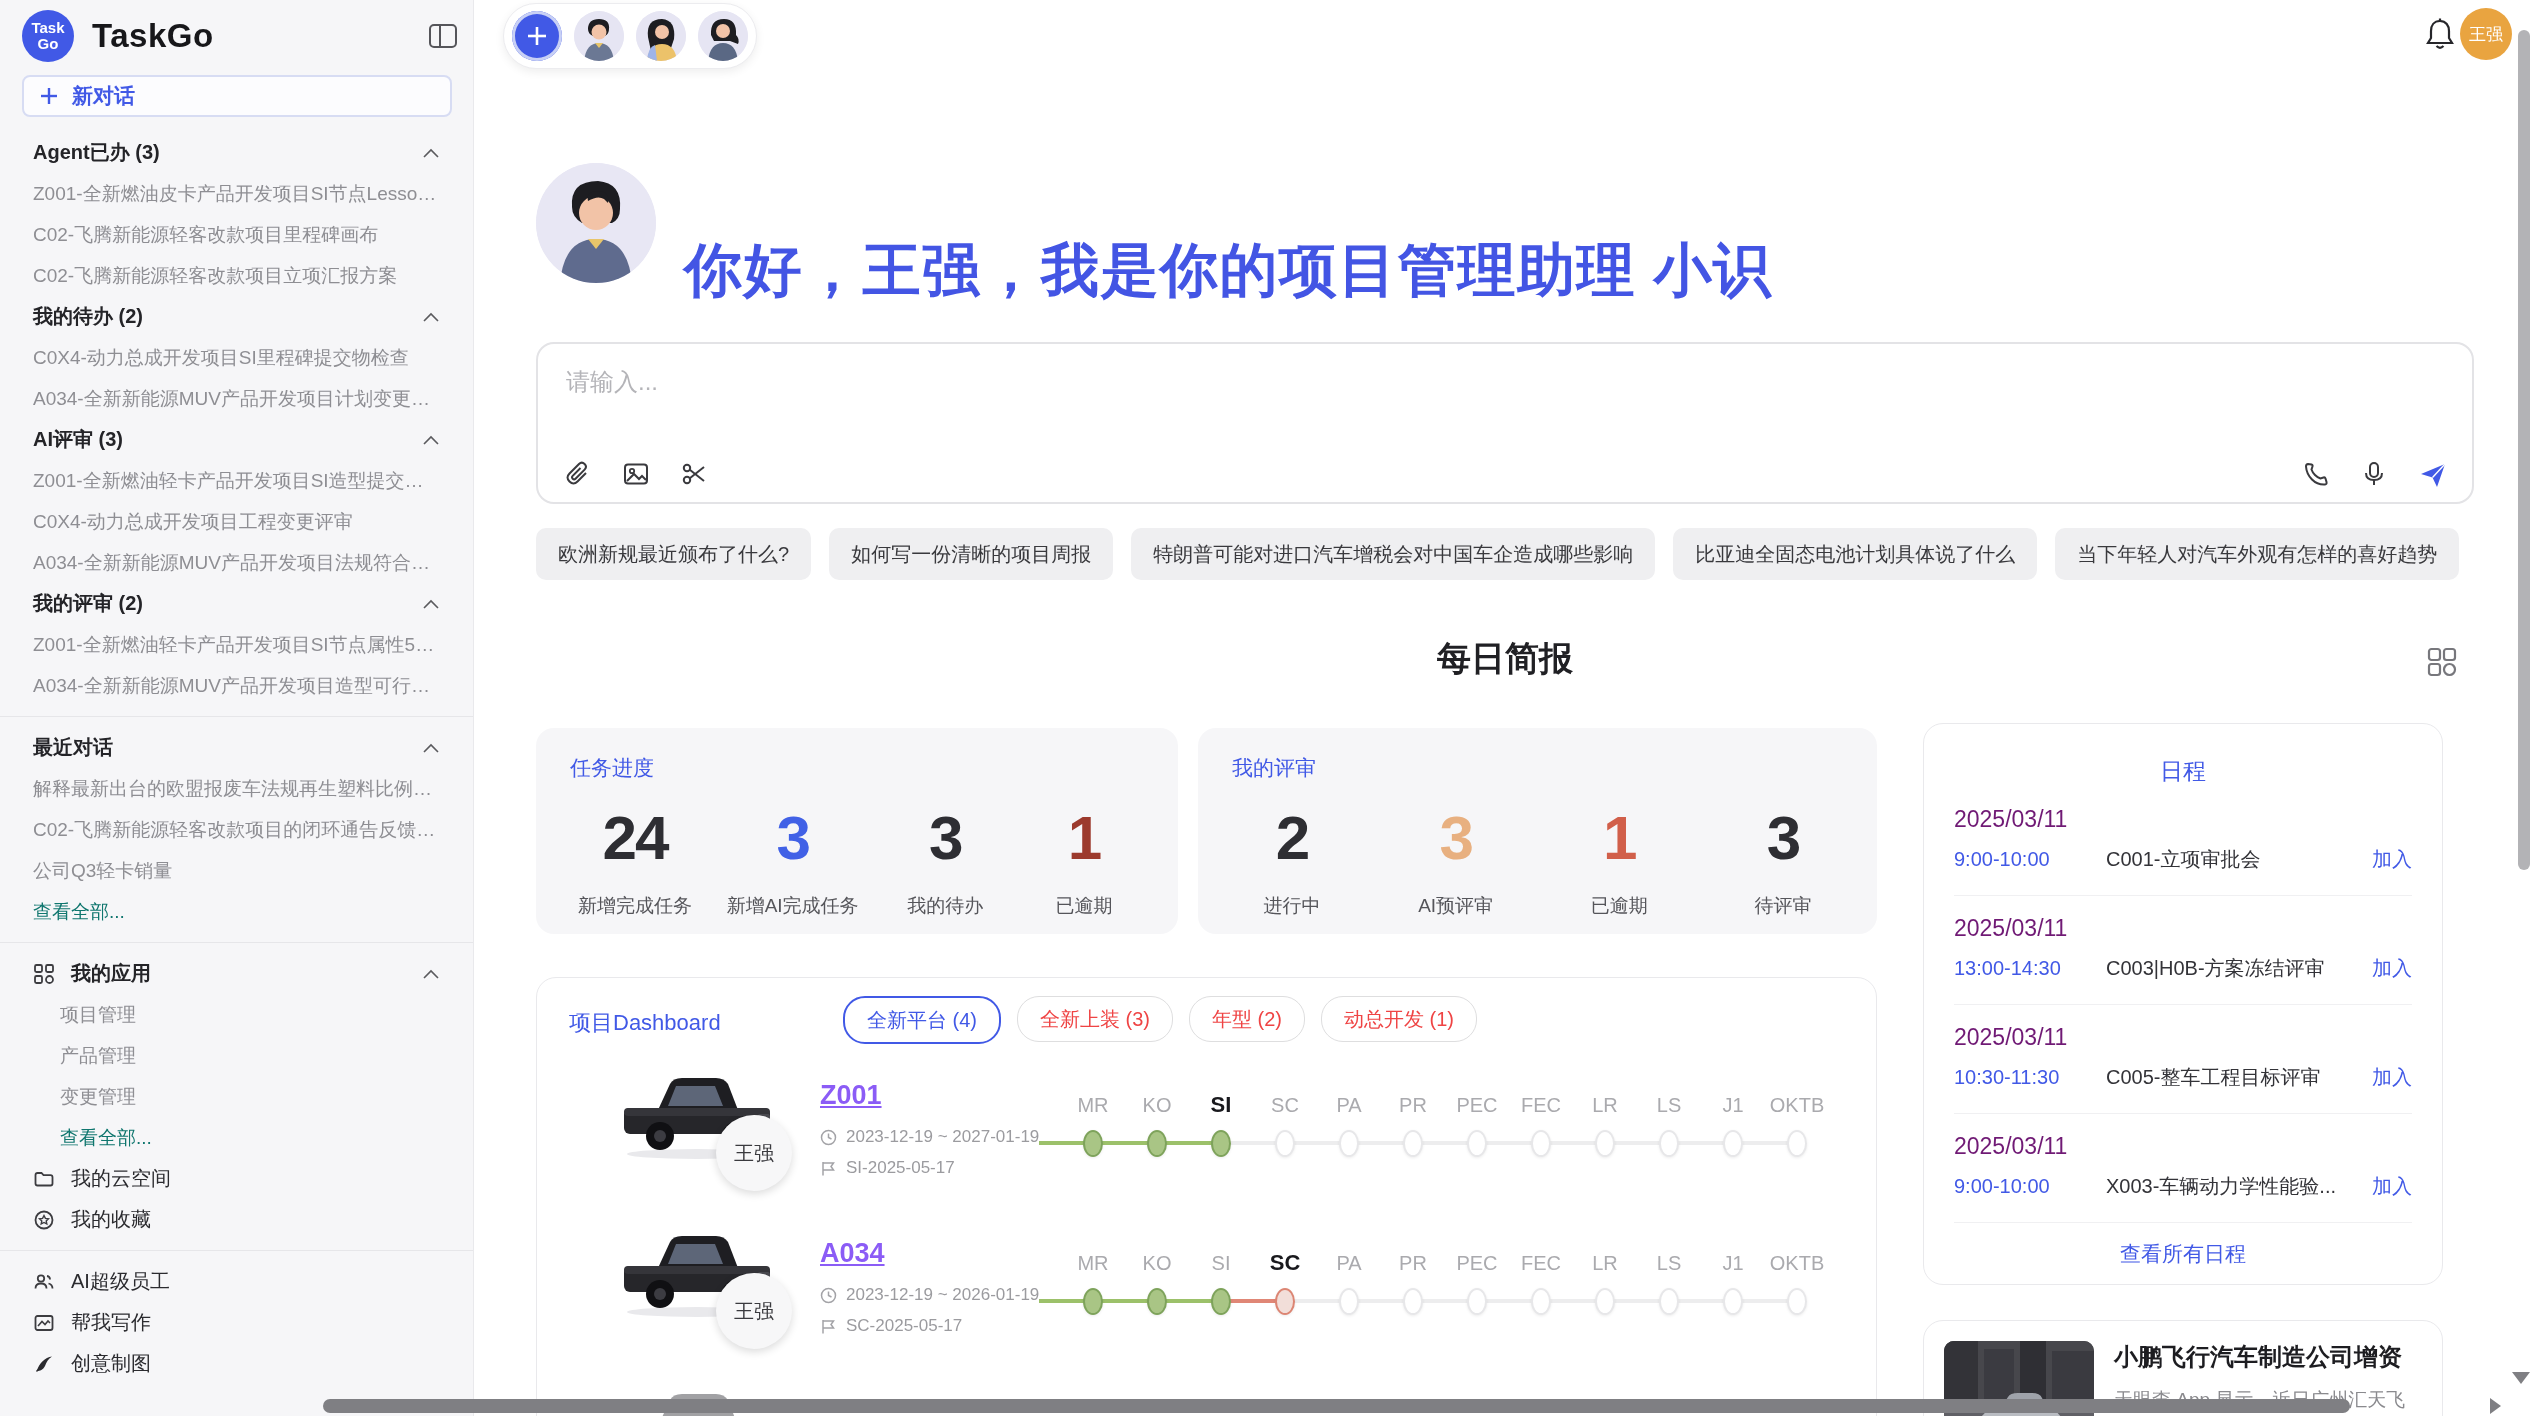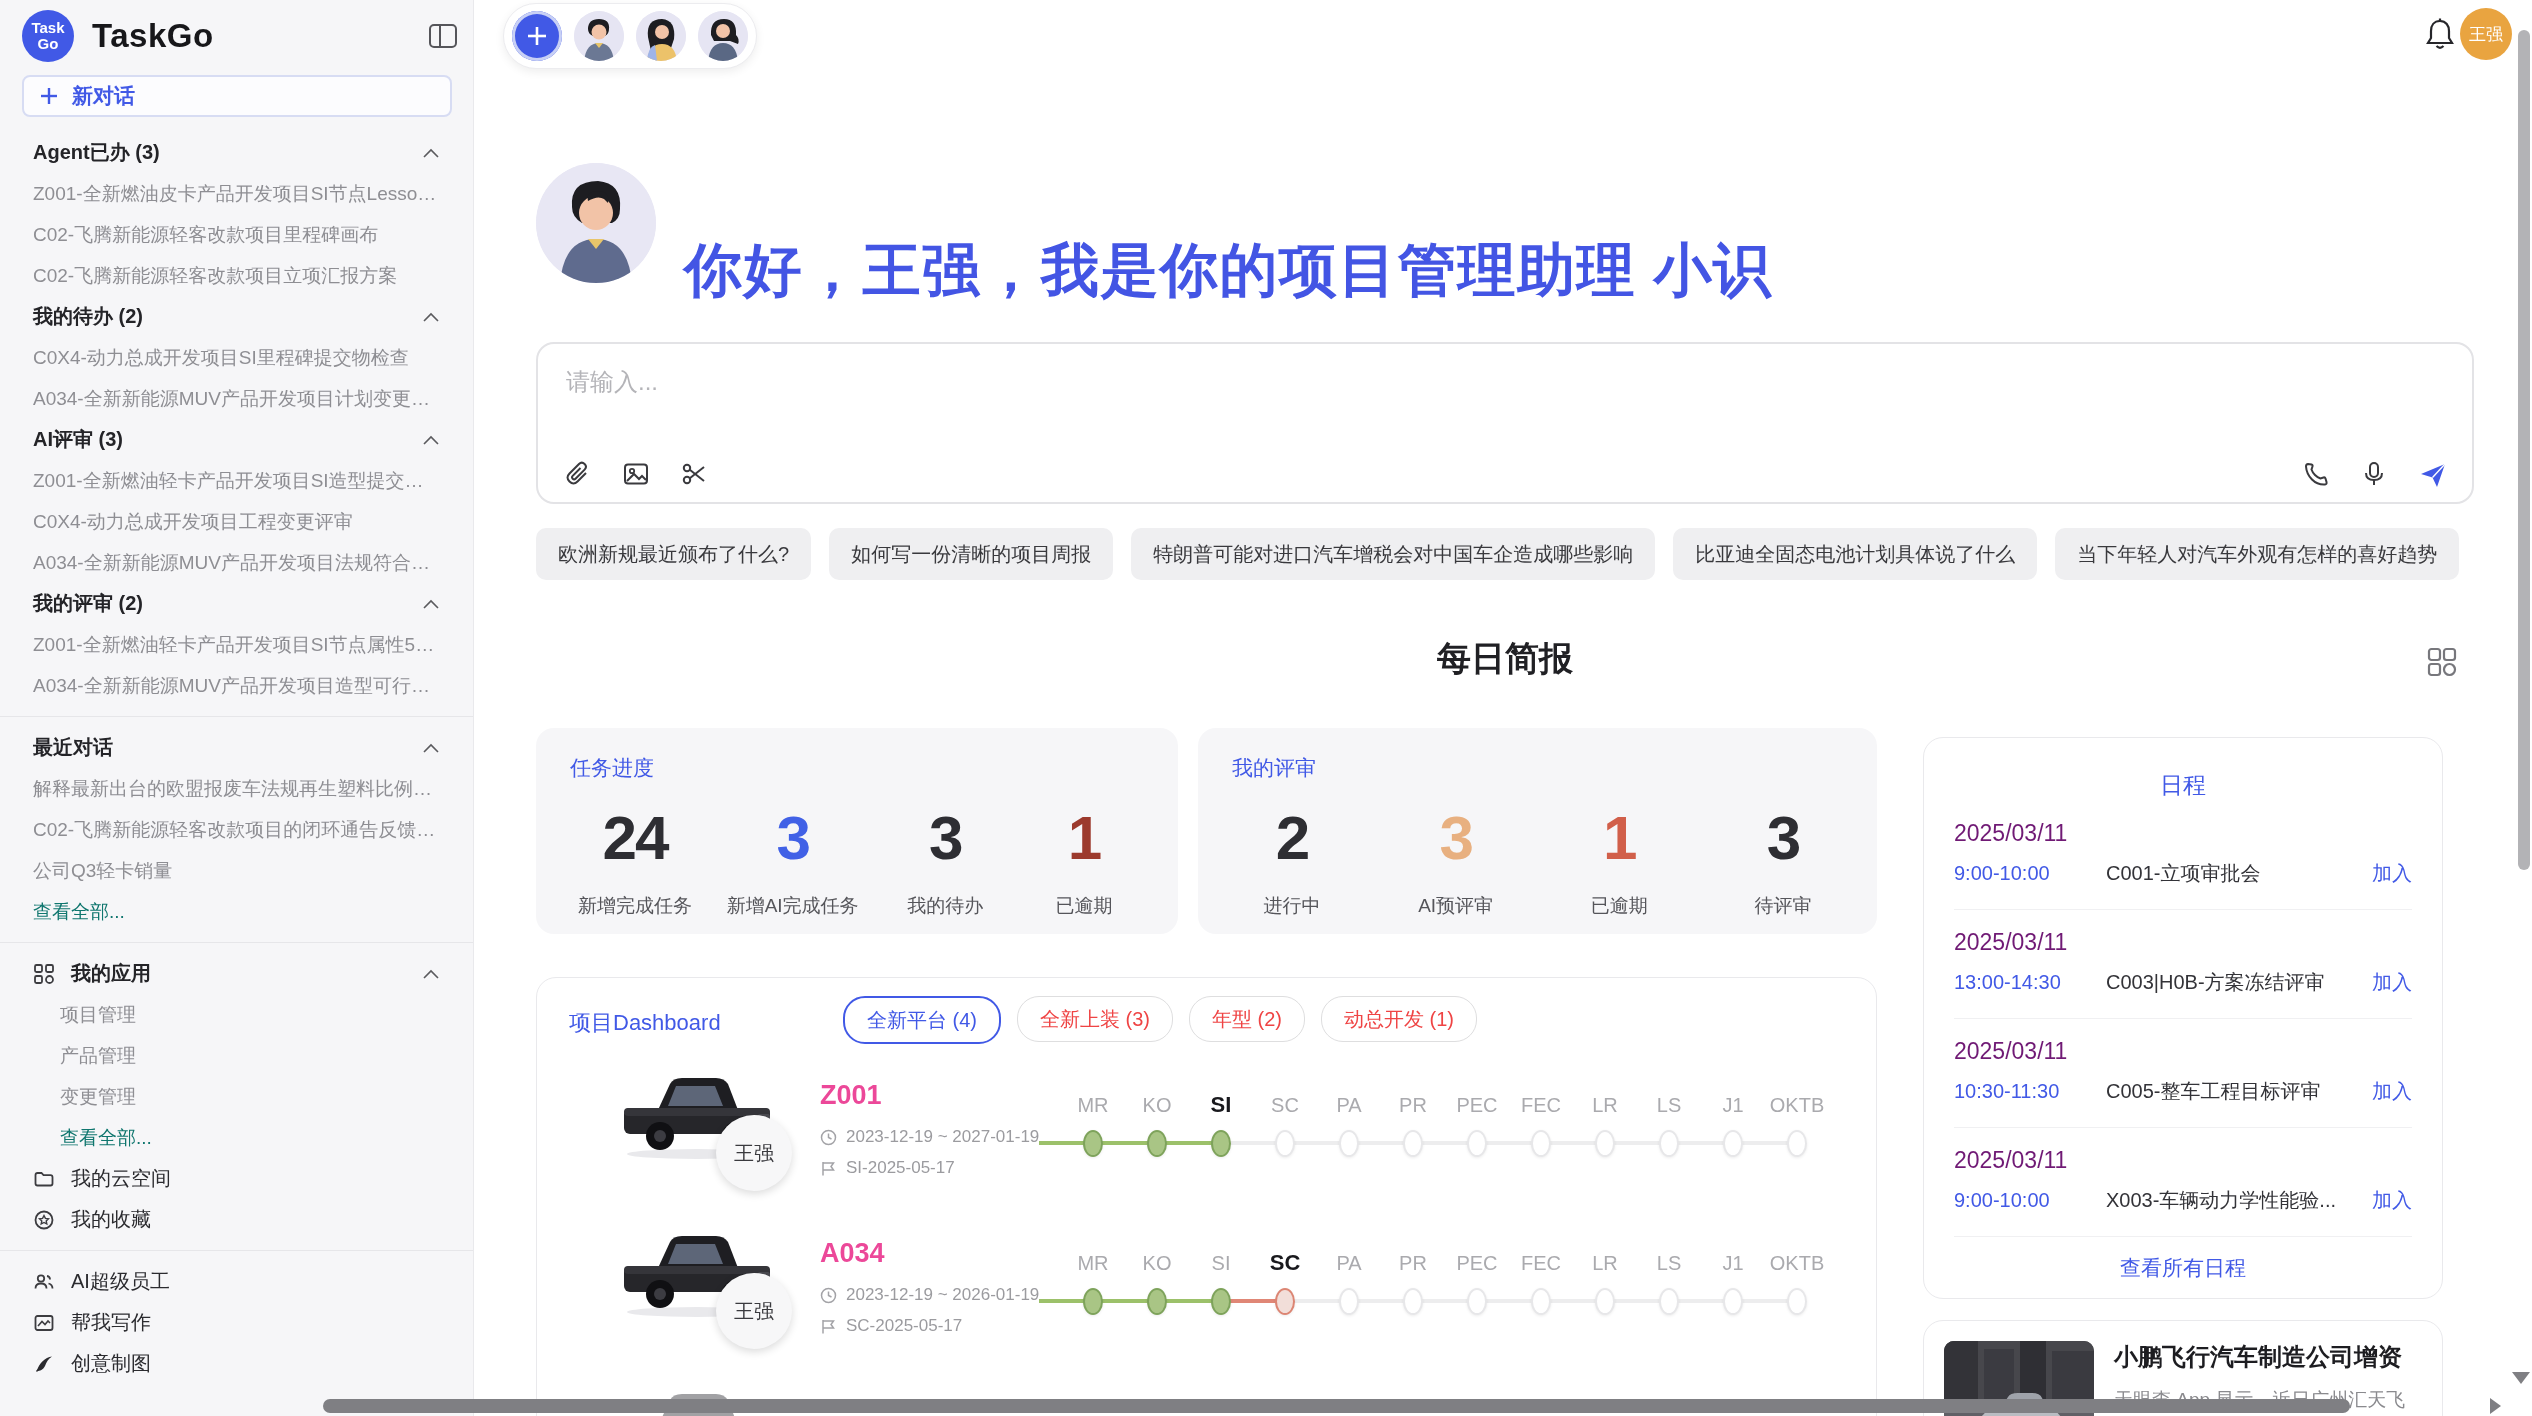--- a/index.html
+++ b/index.html
@@ -64,37 +64,37 @@
   .dash-tabs{position:absolute;left:306px;top:18px;display:flex;gap:16px;}
   .tab{height:44px;padding:0 22px;border-radius:22px;display:flex;align-items:center;font-size:20px;border:1px solid #dededf;color:#ef4444;background:#fff;cursor:pointer;white-space:nowrap;}
   .tab.active{border:2px solid var(--accent,#4159e6);color:var(--accent,#4159e6);}
   .proj-row{position:absolute;left:0;width:100%;height:152px;}
   .proj-row.r1{top:80px;}
   .proj-row.r2{top:238px;}
   .proj-row.r3{top:396px;}
   .truck{position:absolute;left:81px;top:6px;width:158px;height:100px;}
   .owner-badge{position:absolute;left:179px;top:57px;width:76px;height:76px;border-radius:50%;background:#f7f7f8;box-shadow:0 3px 8px rgba(0,0,0,.14);display:flex;align-items:center;justify-content:center;font-size:20px;color:#3a3a3e;z-index:3;}
   .proj-info{position:absolute;left:283px;top:22px;}
-  .proj-code{font-size:27px;font-weight:700;color:#ec4899;}
+  .proj-code{font-size:27px;font-weight:700;color:#8b5cf6;text-decoration:underline;}
   .proj-meta{display:flex;align-items:center;gap:9px;font-size:17px;color:#9b9b9f;}
   .proj-meta.m1{margin-top:16px;}
   .proj-meta.m2{margin-top:11px;}
   .ms-track{position:absolute;left:524px;top:0;display:flex;}
   .ms-cell{position:relative;width:64px;height:120px;}
   .ms-label{position:absolute;top:36px;width:100%;text-align:center;font-size:20px;color:#aaaaae;}
   .ms-label.current{color:#19191d;font-weight:700;font-size:22px;top:34px;}
   .ms-dot{position:absolute;left:50%;top:72px;transform:translateX(-50%);width:20px;height:27px;border-radius:50%;background:#fff;border:2px solid #e7e7e9;box-sizing:border-box;z-index:2;box-shadow:0 1px 3px rgba(0,0,0,.08);}
   .ms-dot.done{background:#a9c585;border-color:#7ea35b;}
   .ms-dot.overdue{background:#f2ded9;border-color:var(--overdue-red,#dc8573);}
   .ms-seg{position:absolute;top:83px;left:-32px;width:64px;height:4px;z-index:1;background:#ededee;}
   .ms-seg.lead{left:-22px;width:54px;}
   .ms-seg.green{background:var(--done-green,#9cc16a);}
   .ms-seg.red{background:#e08776;}
 
-  .sched-card{position:absolute;left:1449px;top:723px;width:520px;height:562px;background:#fff;border:1px solid #e9e9ec;border-radius:20px;box-sizing:border-box;padding:24px 30px 0;margin-top:14px;}
+  .sched-card{position:absolute;left:1449px;top:723px;width:520px;height:562px;background:#fff;border:1px solid #e9e9ec;border-radius:20px;box-sizing:border-box;padding:24px 30px 0;}
   .sched-title{text-align:center;font-size:23px;color:var(--accent,#4159e6);margin-top:8px;}
   .sched-item{border-bottom:1px solid #f0f0f2;padding:19px 0 22px;}
   .sched-item.last{border-bottom:1px solid #f0f0f2;}
   .sched-date{font-size:23px;color:#701a75;}
   .sched-row{display:flex;align-items:center;margin-top:13px;}
   .sched-time{width:152px;font-size:20px;color:var(--accent,#4159e6);}
   .sched-name{flex:1;font-size:20px;color:#333338;white-space:nowrap;overflow:hidden;text-overflow:ellipsis;}
   .sched-join{font-size:20px;color:var(--accent,#4159e6);cursor:pointer;}
   .sched-viewall{text-align:center;font-size:21px;color:var(--accent,#4159e6);padding:17px 0;cursor:pointer;}
 

